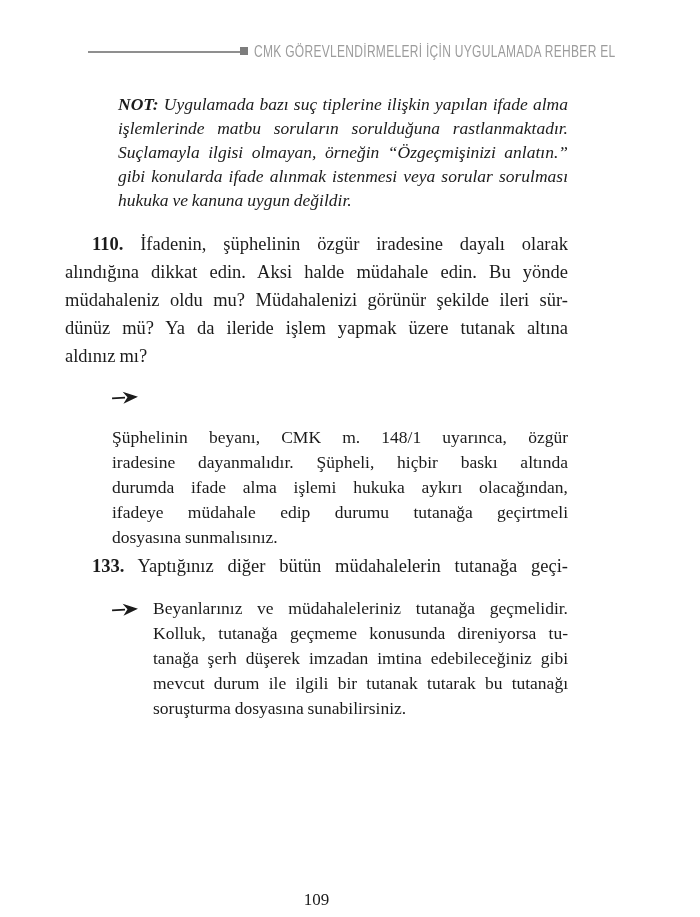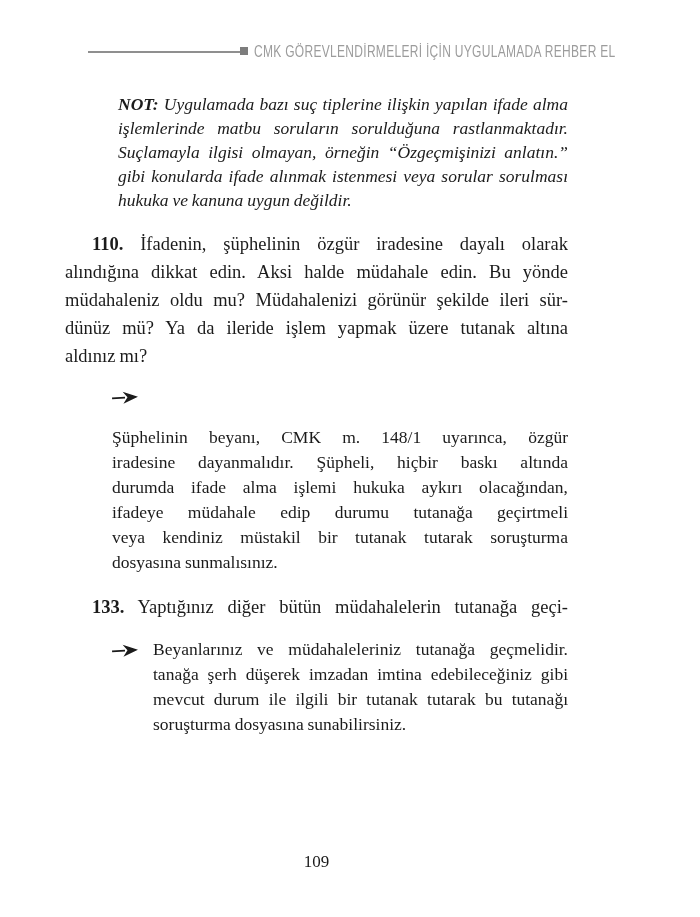--- a/index.html
+++ b/index.html
@@ -32,30 +32,30 @@
   .plines .pline:last-child{text-align-last:left;}
   
   .note{margin-left:53px;font-style:italic;font-size:17.5px;line-height:24px;margin-top:6px;}
   .note b{font-weight:bold;font-style:italic;}
   
   .numbered{font-size:18.5px;line-height:28px;}
   .numbered .firstline{text-indent:27px;}
   .numbered b{font-weight:bold;}
   .mt-p132{margin-top:18px;}
   .mt-b1{margin-top:14px;flex-direction:column;}
-  .mt-p133{margin-top:18px;}
+  .mt-p133{margin-top:2px;}
   .mt-b2{margin-top:16px;}
   
   .bullet{display:flex;padding-left:47px;}
   .arrow-cell{flex:0 0 41px;}
   .arrow-cell svg{margin-top:6px;transform:rotate(-4deg);}
   .bullet-text{flex:1;font-size:17.5px;line-height:25px;}
   
   .footer{
-    position:absolute;top:852px;left:65px;width:503px;
+    position:absolute;top:890px;left:65px;width:503px;
     text-align:center;font-size:17px;
   }
 </style>
 </head>
 <body>
 
 <div class="page">
 
   <div class="header">
     <span class="rule"></span>
@@ -90,38 +90,38 @@
         <svg width="27" height="15" viewBox="0 0 27 15" aria-hidden="true">
           <line x1="0" y1="7.5" x2="13" y2="7.5" stroke="#1b1b1b" stroke-width="1.7"></line>
           <polygon points="11,1.5 26,7.5 11,13.5 15.5,7.5" fill="#1b1b1b"></polygon>
         </svg>
       </span>
       <div class="bullet-text plines">
           <div class="pline">Şüphelinin beyanı, CMK m. 148/1 uyarınca, özgür</div>
           <div class="pline">iradesine dayanmalıdır. Şüpheli, hiçbir baskı altında</div>
           <div class="pline">durumda ifade alma işlemi hukuka aykırı olacağından,</div>
           <div class="pline">ifadeye müdahale edip durumu tutanağa geçirtmeli</div>
-          <div class="pline">veya kendiniz müstakil bir tutanak tutarak soruşturma</div>
           <div class="pline">dosyasına sunmalısınız.</div>
         </div>
     </section>
 
     <section class="numbered mt-p133">
       <div class="firstline"><b>133.</b> <span>Yaptığınız diğer bütün müdahalelerin tutanağa geçi-</span></div>
     </section>
 
     <section class="bullet mt-b2">
       <span class="arrow-cell">
         <svg width="27" height="15" viewBox="0 0 27 15" aria-hidden="true">
           <line x1="0" y1="7.5" x2="13" y2="7.5" stroke="#1b1b1b" stroke-width="1.7"></line>
           <polygon points="11,1.5 26,7.5 11,13.5 15.5,7.5" fill="#1b1b1b"></polygon>
         </svg>
       </span>
       <div class="bullet-text plines">
           <div class="pline">Beyanlarınız ve müdahaleleriniz tutanağa geçmelidir.</div>
+          <div class="pline">Kolluk, tutanağa geçmeme konusunda direniyorsa tu-</div>
           <div class="pline">tanağa şerh düşerek imzadan imtina edebileceğiniz gibi</div>
           <div class="pline">mevcut durum ile ilgili bir tutanak tutarak bu tutanağı</div>
           <div class="pline">soruşturma dosyasına sunabilirsiniz.</div>
         </div>
     </section>
 
   </div>
 
   <div class="footer">109</div>
 

